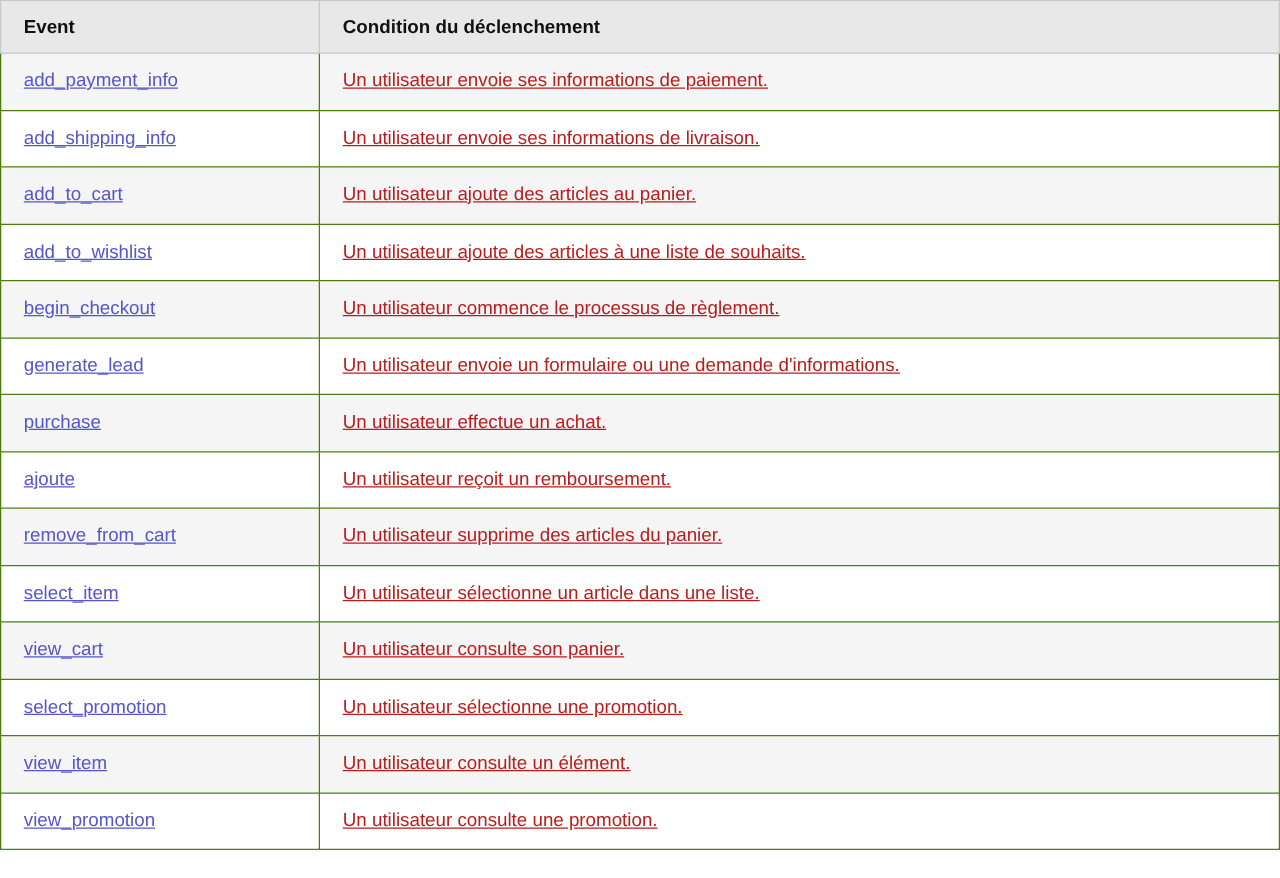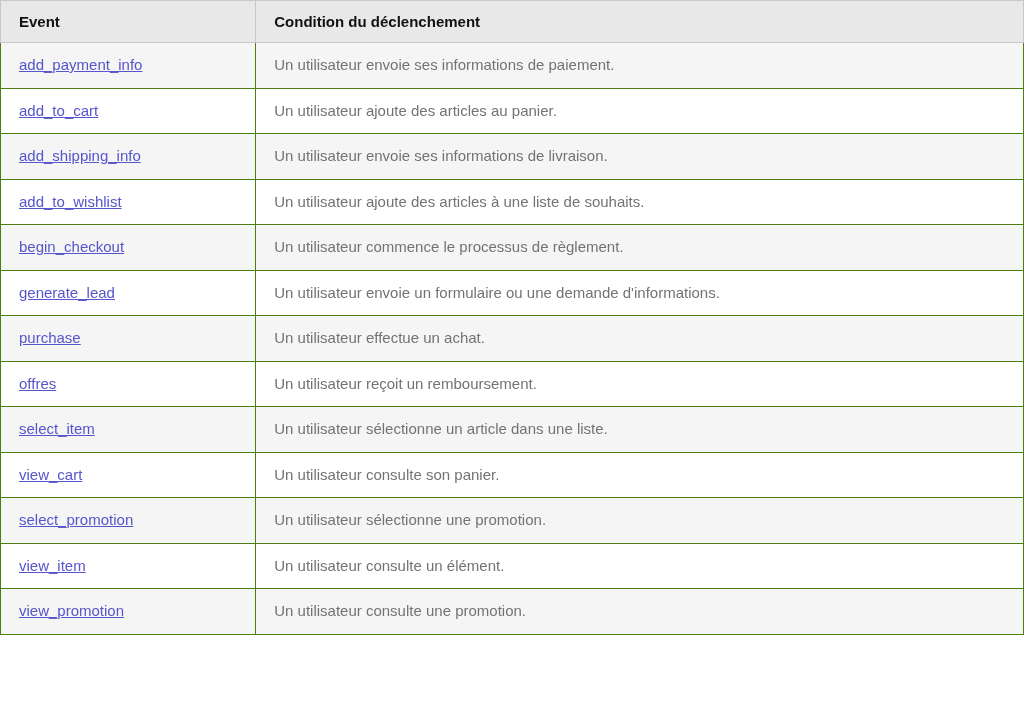--- a/index.html
+++ b/index.html
@@ -57,66 +57,71 @@
       line-height: 1.5;
     }
 
     .event-link {
       color: #5555cc;
       text-decoration: underline;
       cursor: pointer;
     }
 
     .condition-text {
-      color: #737373;
+      color: #b91c1c;
+      text-decoration: underline;
     }
   </style>
 </head>
 <body>
 
 <div class="table-container">
   <table>
     <thead>
       <tr>
         <th>Event</th>
         <th>Condition du déclenchement</th>
       </tr>
     </thead>
     <tbody id="table-body">
     <tr>
           <td><span class="event-link">add_payment_info</span></td>
           <td class="condition-text">Un utilisateur envoie ses informations de paiement.</td>
         </tr>
         <tr>
+          <td><span class="event-link">add_shipping_info</span></td>
+          <td class="condition-text">Un utilisateur envoie ses informations de livraison.</td>
+        </tr>
+        <tr>
           <td><span class="event-link">add_to_cart</span></td>
           <td class="condition-text">Un utilisateur ajoute des articles au panier.</td>
-        </tr>
-        <tr>
-          <td><span class="event-link">add_shipping_info</span></td>
-          <td class="condition-text">Un utilisateur envoie ses informations de livraison.</td>
         </tr>
         <tr>
           <td><span class="event-link">add_to_wishlist</span></td>
           <td class="condition-text">Un utilisateur ajoute des articles à une liste de souhaits.</td>
         </tr>
         <tr>
           <td><span class="event-link">begin_checkout</span></td>
           <td class="condition-text">Un utilisateur commence le processus de règlement.</td>
         </tr>
         <tr>
           <td><span class="event-link">generate_lead</span></td>
           <td class="condition-text">Un utilisateur envoie un formulaire ou une demande d'informations.</td>
         </tr>
         <tr>
           <td><span class="event-link">purchase</span></td>
           <td class="condition-text">Un utilisateur effectue un achat.</td>
         </tr>
         <tr>
-          <td><span class="event-link">offres</span></td>
+          <td><span class="event-link">ajoute</span></td>
           <td class="condition-text">Un utilisateur reçoit un remboursement.</td>
+        </tr>
+        <tr>
+          <td><span class="event-link">remove_from_cart</span></td>
+          <td class="condition-text">Un utilisateur supprime des articles du panier.</td>
         </tr>
         <tr>
           <td><span class="event-link">select_item</span></td>
           <td class="condition-text">Un utilisateur sélectionne un article dans une liste.</td>
         </tr>
         <tr>
           <td><span class="event-link">view_cart</span></td>
           <td class="condition-text">Un utilisateur consulte son panier.</td>
         </tr>
         <tr>

